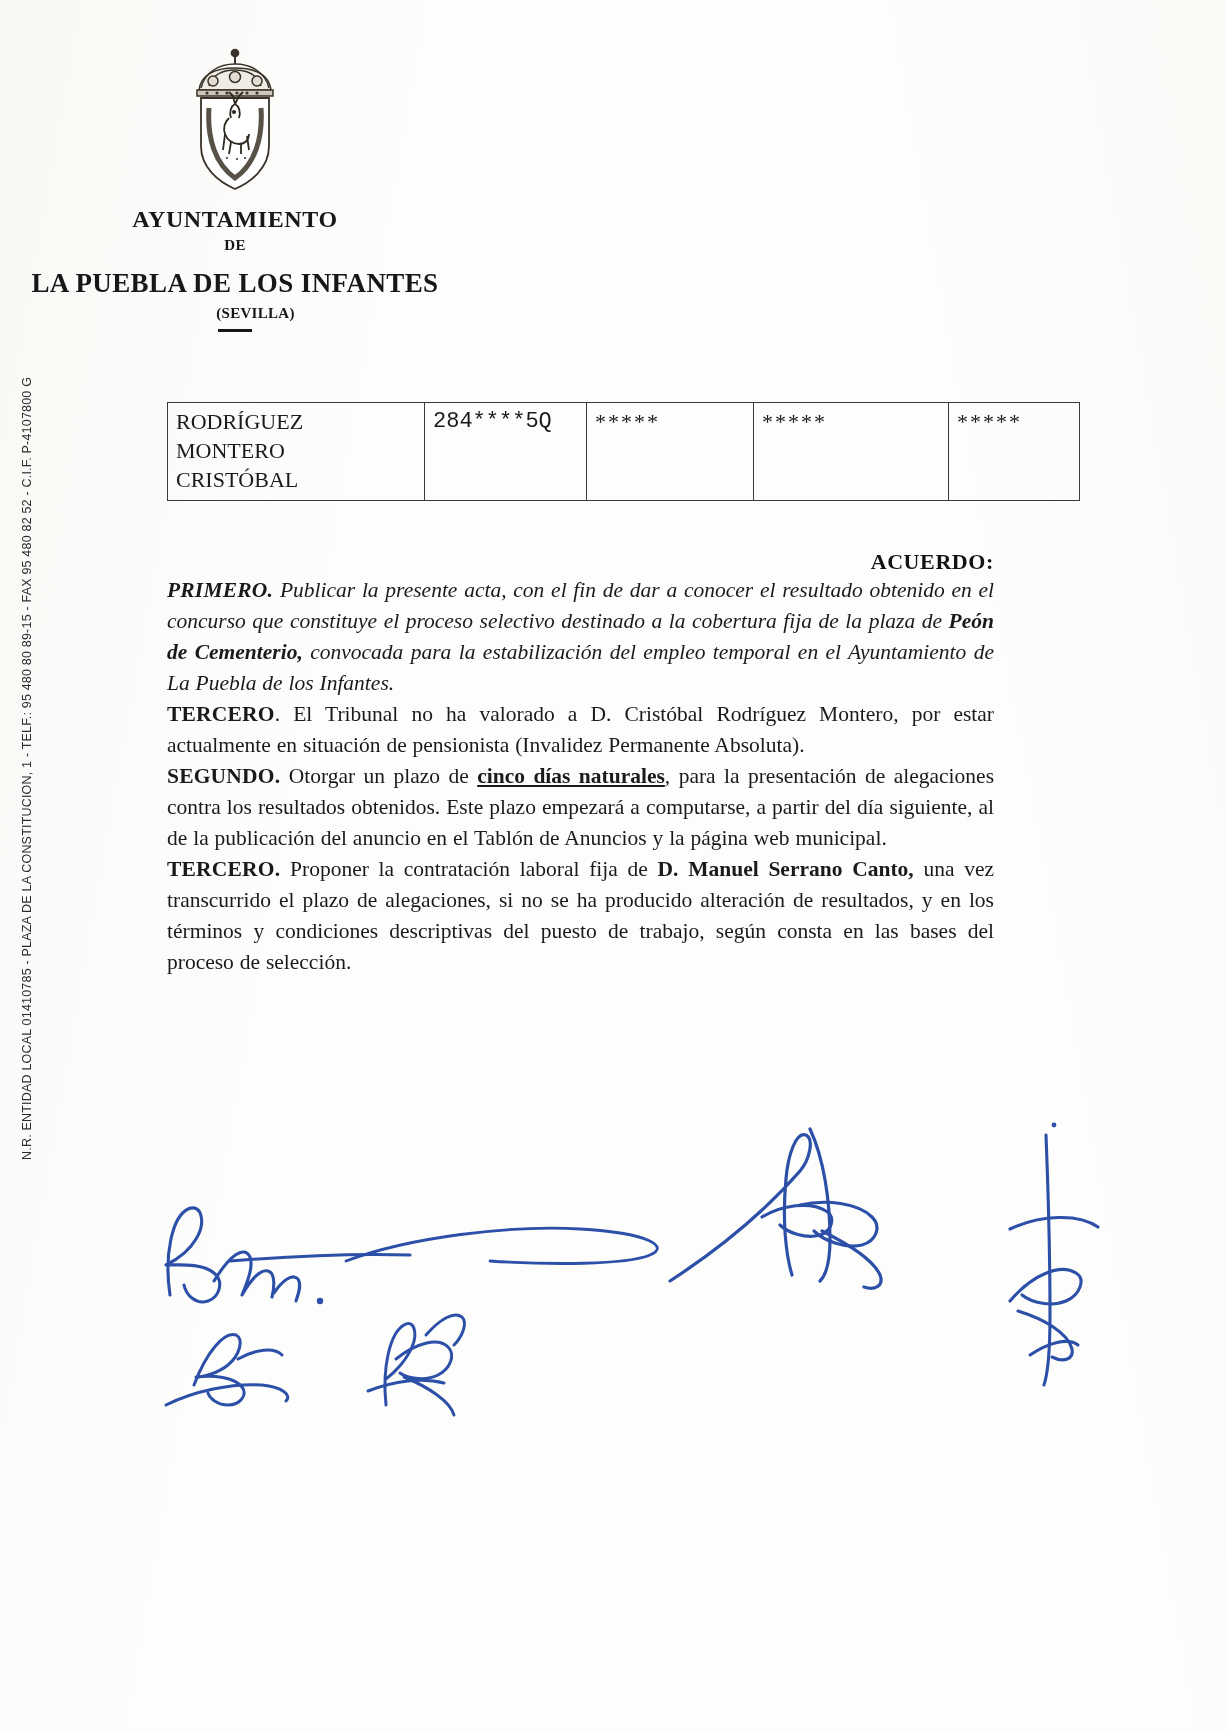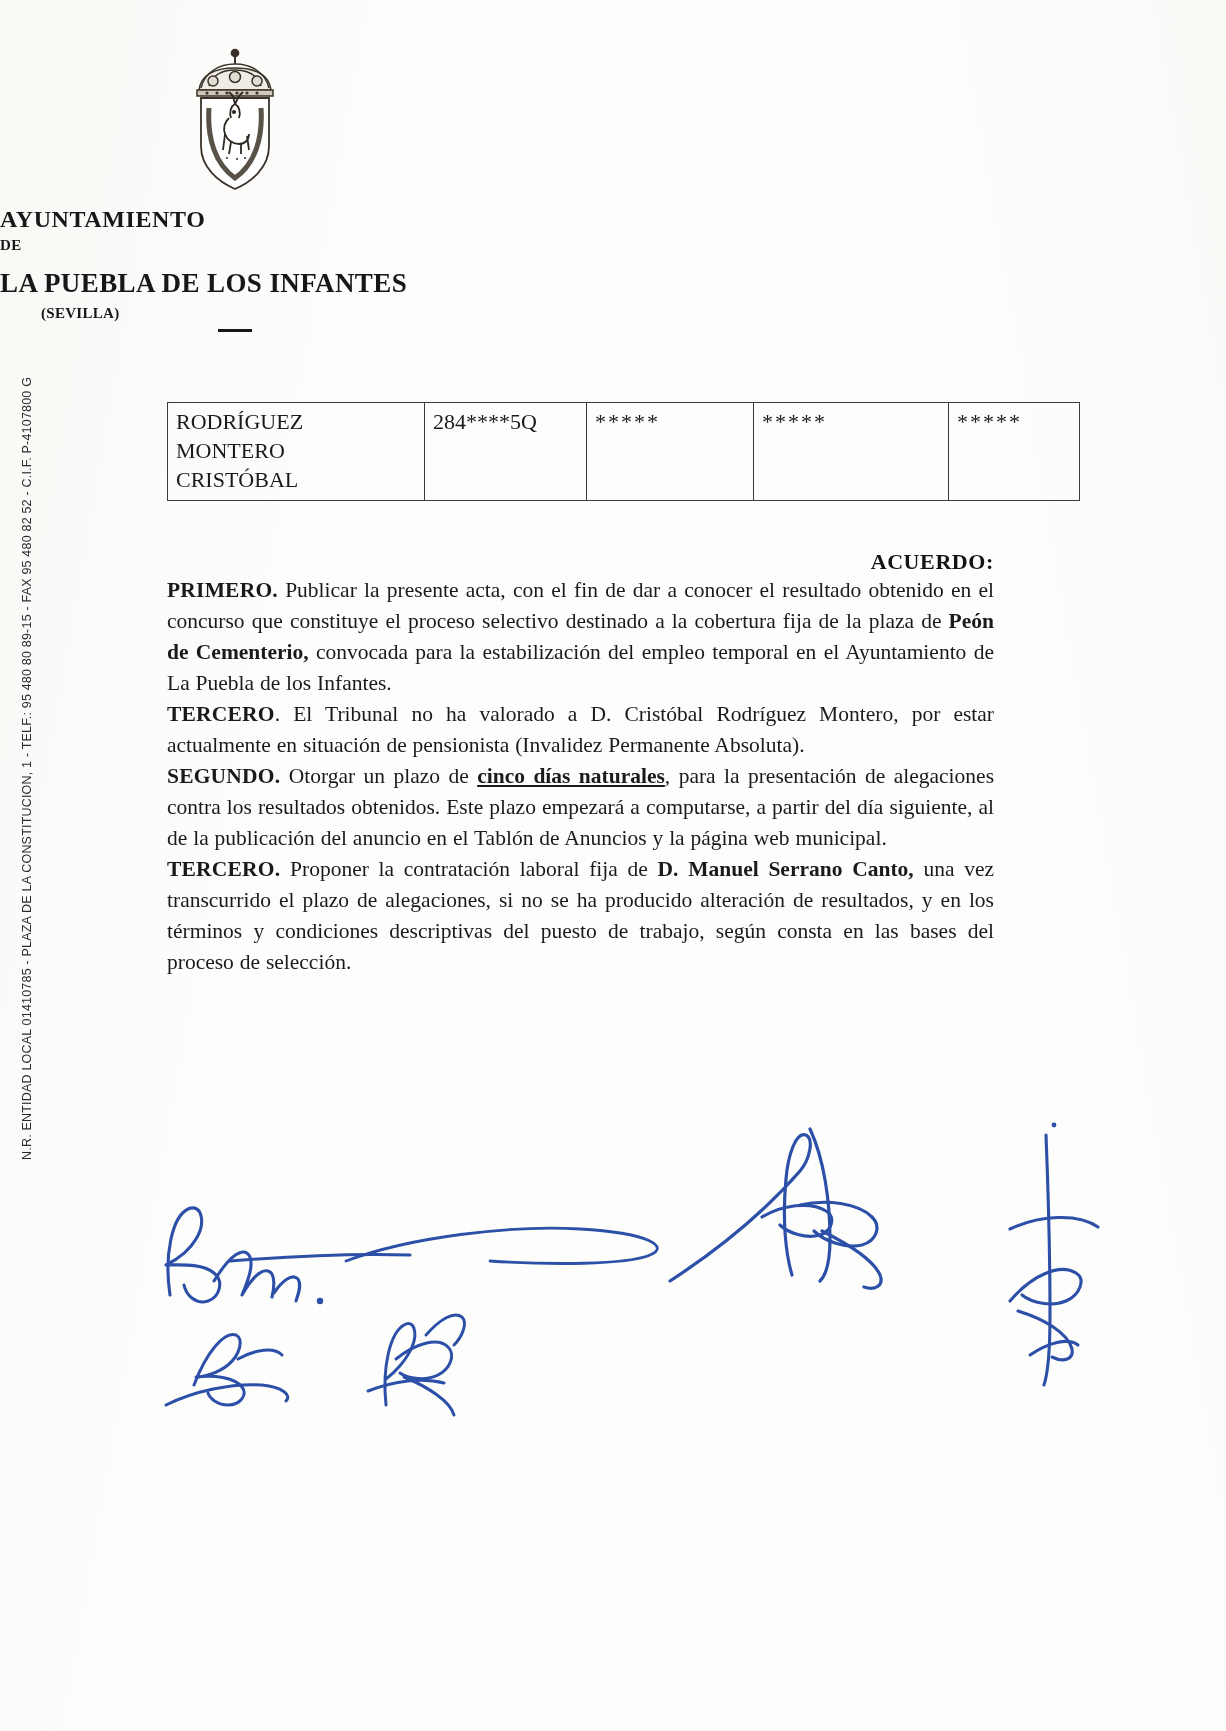--- a/index.html
+++ b/index.html
@@ -45,20 +45,21 @@
     white-space: nowrap;
     z-index: 3;
   }
 
   
   .letterhead {
     position: absolute;
     left: 0;
     top: 46px;
     width: 470px;
+    text-align: center;
     z-index: 2;
   }
   .crest {
     width: 112px;
     height: 150px;
     margin: 0 auto 10px auto;
     position: relative;
   }
   .crest svg { display:block; width:100%; height:100%; }
 
@@ -116,21 +117,21 @@
   }
   table.scores td {
     border: 1.6px solid #3a3a3a;
     font-size: 22px;
     line-height: 1.32;
     padding: 4px 8px 6px 8px;
     vertical-align: top;
     color: #1a1a1a;
   }
   td.c-name   { width: 240px; }
-  td.c-dni    { width: 145px; vertical-align: middle; font-size: 21px;}
+  td.c-dni    { width: 145px; vertical-align: middle; font-size: 21px; font-family: Liberation Mono, monospace;}
   td.c-s1     { width: 150px; }
   td.c-s2     { width: 178px; }
   td.c-s3     { width: 114px; }
   .stars { letter-spacing: 2px; font-size: 21px; }
 
   
   p.body {
     font-size: 21.5px;
     line-height: 1.44;
     text-align: justify;
@@ -140,21 +141,21 @@
   }
   .intro { margin-top: 44px; text-indent: 78px; }
   .acuerdo {
     text-align: right;
     font-weight: 700;
     font-size: 22px;
     letter-spacing: 0.6px;
     margin: 48px 0 0 0;
     color: #141414;
   }
-  .p-primero { margin-top: 46px; }
+  .p-primero { margin-top: 46px; font-style: italic; }
   .p-segundo { margin-top: 25px; }
   .p-tercero1 { margin-top: 25px; }
   .p-tercero2 { margin-top: 52px; }
   b.lead { font-weight: 700; letter-spacing: 0.2px; }
   b.strong { font-weight: 700; }
   u.bu { font-weight: 700; text-decoration: underline; text-underline-offset: 2px; }
 
   
   .signatures {
     position: absolute;

